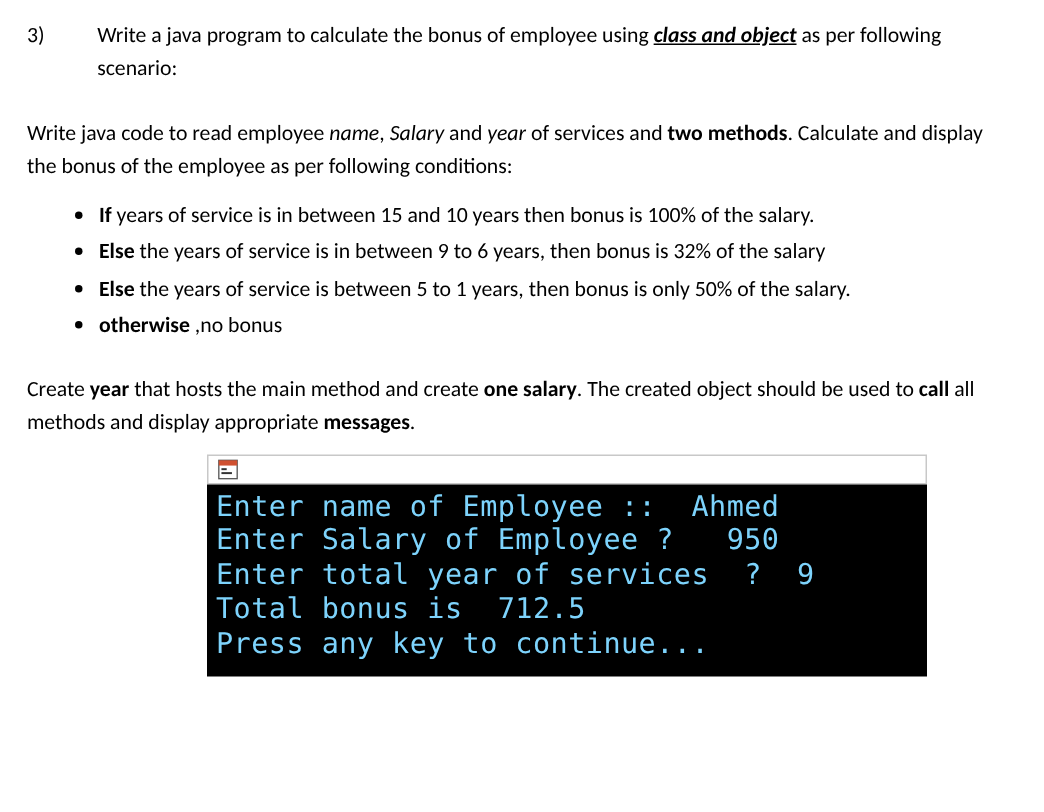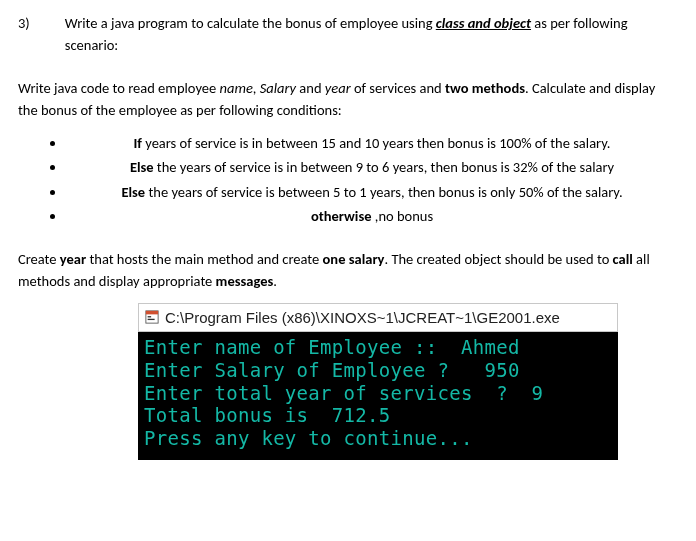--- a/index.html
+++ b/index.html
@@ -27,21 +27,20 @@
   .para {
     margin: 20px 0 10px 0;
   }
   ul.conds {
     list-style: disc;
     padding-left: 48px;
     margin: 6px 0 14px 0;
   }
   ul.conds li {
     margin: 2px 0;
-    text-align: center;
   }
   .ul {
     text-decoration: underline;
   }
   .ital {
     font-style: italic;
   }
   .b {
     font-weight: bold;
   }
@@ -62,21 +61,21 @@
     font-size: 15px;
     color: #222;
   }
   .titlebar .icon {
     width: 14px;
     height: 14px;
     display: block;
   }
   .console {
     background: #000;
-    color: #14b8a6;
+    color: #7dd3fc;
     font-family: Consolas, "Lucida Console", monospace;
     font-size: 19px;
     line-height: 1.2;
     padding: 4px 6px 10px 6px;
     white-space: pre;
     letter-spacing: 0.3px;
   }
 </style>
 </head>
 <body>
@@ -112,20 +111,19 @@
 </p>
 
 <div class="console-wrap">
   <div class="titlebar">
     <svg class="icon" viewBox="0 0 16 16">
       <rect x="1" y="1" width="14" height="14" fill="#fff" stroke="#555" stroke-width="1"></rect>
       <rect x="1" y="1" width="14" height="4" fill="#d05030"></rect>
       <rect x="3" y="7" width="4" height="1.5" fill="#333"></rect>
       <rect x="3" y="10" width="8" height="1.5" fill="#333"></rect>
     </svg>
-    <span>C:\Program Files (x86)\XINOXS~1\JCREAT~1\GE2001.exe</span>
   </div>
   <div class="console"><span>Enter name of Employee ::  Ahmed</span>
 <span>Enter Salary of Employee ?   950</span>
 <span>Enter total year of services  ?  9</span>
 <span>Total bonus is  712.5</span>
 <span>Press any key to continue...</span></div>
 </div>
 
 </body></html>

